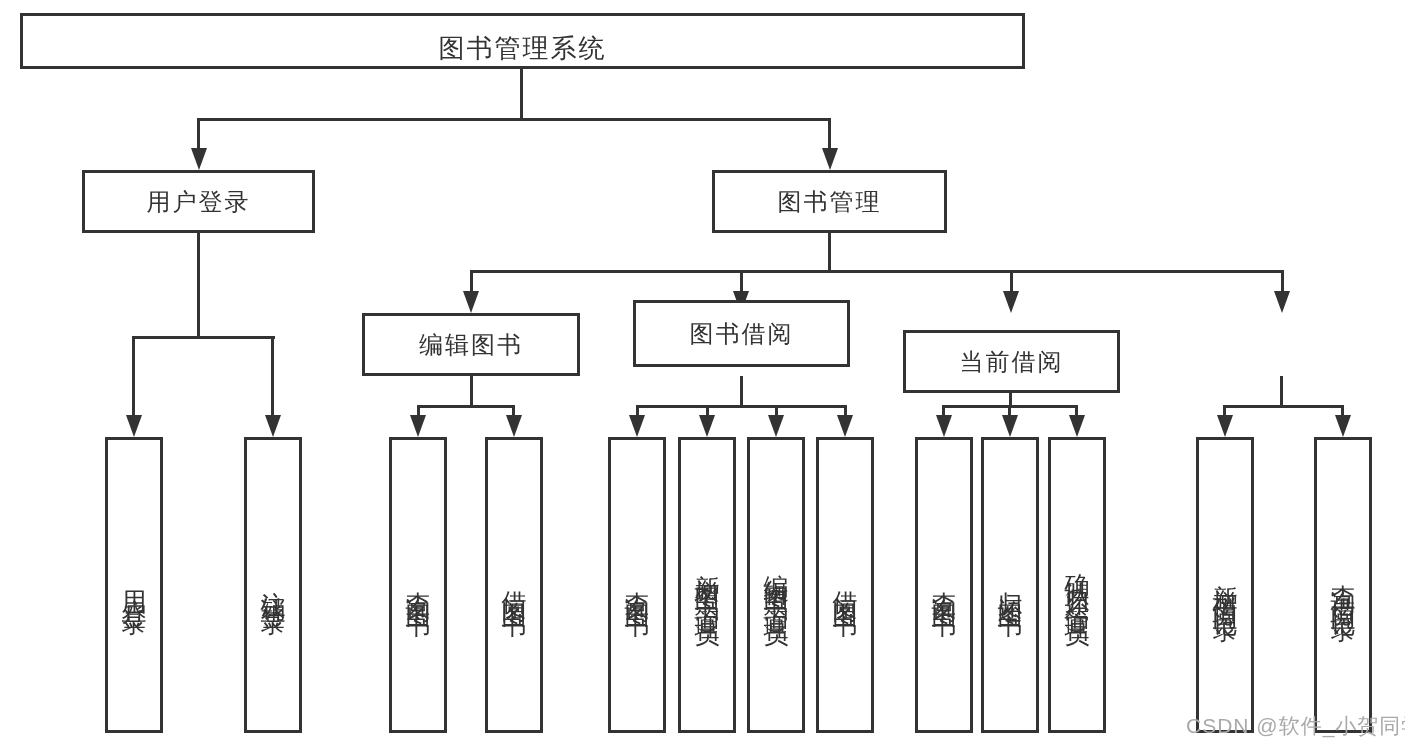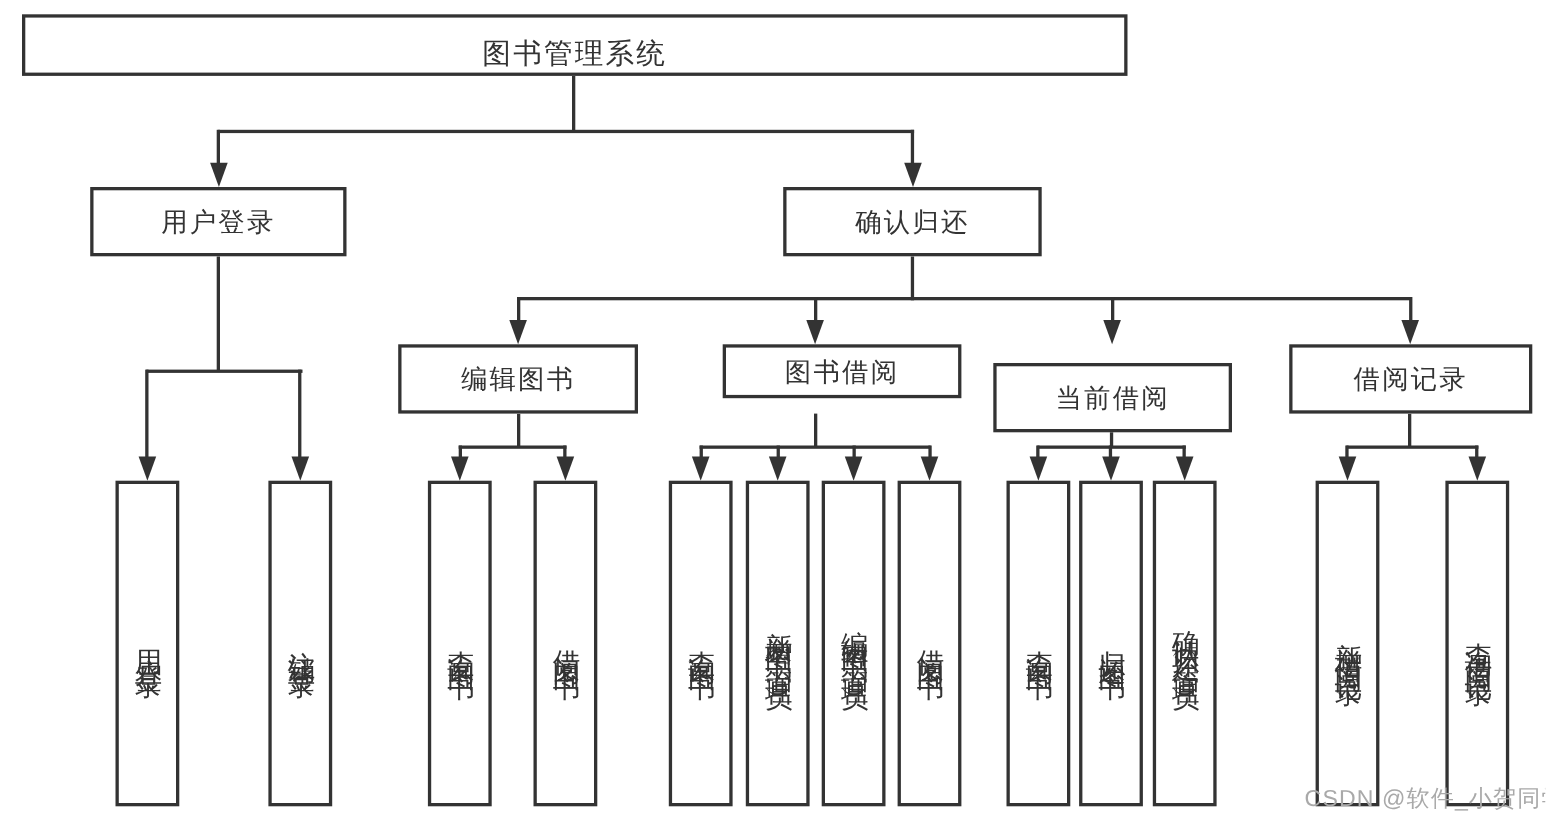--- a/index.html
+++ b/index.html
@@ -67,21 +67,21 @@
   <div class="hline" style="left:198px;top:118px;width:633px;"></div>
   <div class="vline" style="left:197px;top:118px;height:32px;"></div>
   <div class="arrow" style="left:191px;top:148px;"></div>
   <div class="vline" style="left:828px;top:118px;height:32px;"></div>
   <div class="arrow" style="left:822px;top:148px;"></div>
 
   <div class="box" style="left:82px;top:170px;width:233px;height:63px;">
     <span>用户登录</span>
   </div>
   <div class="box" style="left:712px;top:170px;width:235px;height:63px;">
-    <span>确认归还</span>
+    <span>图书管理</span>
   </div>
 
   <div class="vline" style="left:197px;top:233px;height:105px;"></div>
   <div class="hline" style="left:133px;top:336px;width:142px;"></div>
   <div class="vline" style="left:132px;top:336px;height:81px;"></div>
   <div class="arrow" style="left:126px;top:415px;"></div>
   <div class="vline" style="left:271px;top:336px;height:81px;"></div>
   <div class="arrow" style="left:265px;top:415px;"></div>
 
   <div class="vline" style="left:828px;top:233px;height:40px;"></div>
@@ -91,28 +91,25 @@
   <div class="vline" style="left:740px;top:270px;height:23px;"></div>
   <div class="arrow" style="left:733px;top:291px;"></div>
   <div class="vline" style="left:1010px;top:270px;height:23px;"></div>
   <div class="arrow" style="left:1003px;top:291px;"></div>
   <div class="vline" style="left:1281px;top:270px;height:23px;"></div>
   <div class="arrow" style="left:1274px;top:291px;"></div>
 
   <div class="box" style="left:362px;top:313px;width:218px;height:63px;">
     <span>编辑图书</span>
   </div>
-  <div class="box" style="left:633px;top:313px;width:217px;height:49px;margin-left:24px;">
+  <div class="box" style="left:633px;top:300px;width:217px;height:67px;">
     <span>图书借阅</span>
   </div>
   <div class="box" style="left:903px;top:330px;width:217px;height:63px;">
     <span>当前借阅</span>
-  </div>
-  <div class="box" style="left:1172px;top:313px;width:221px;height:63px;">
-    <span>借阅记录</span>
   </div>
 
   <div class="vline" style="left:470px;top:376px;height:31px;"></div>
   <div class="hline" style="left:417px;top:405px;width:98px;"></div>
   <div class="vline" style="left:417px;top:405px;height:12px;"></div>
   <div class="arrow" style="left:410px;top:415px;"></div>
   <div class="vline" style="left:512px;top:405px;height:12px;"></div>
   <div class="arrow" style="left:506px;top:415px;"></div>
 
   <div class="vline" style="left:740px;top:376px;height:31px;"></div>

